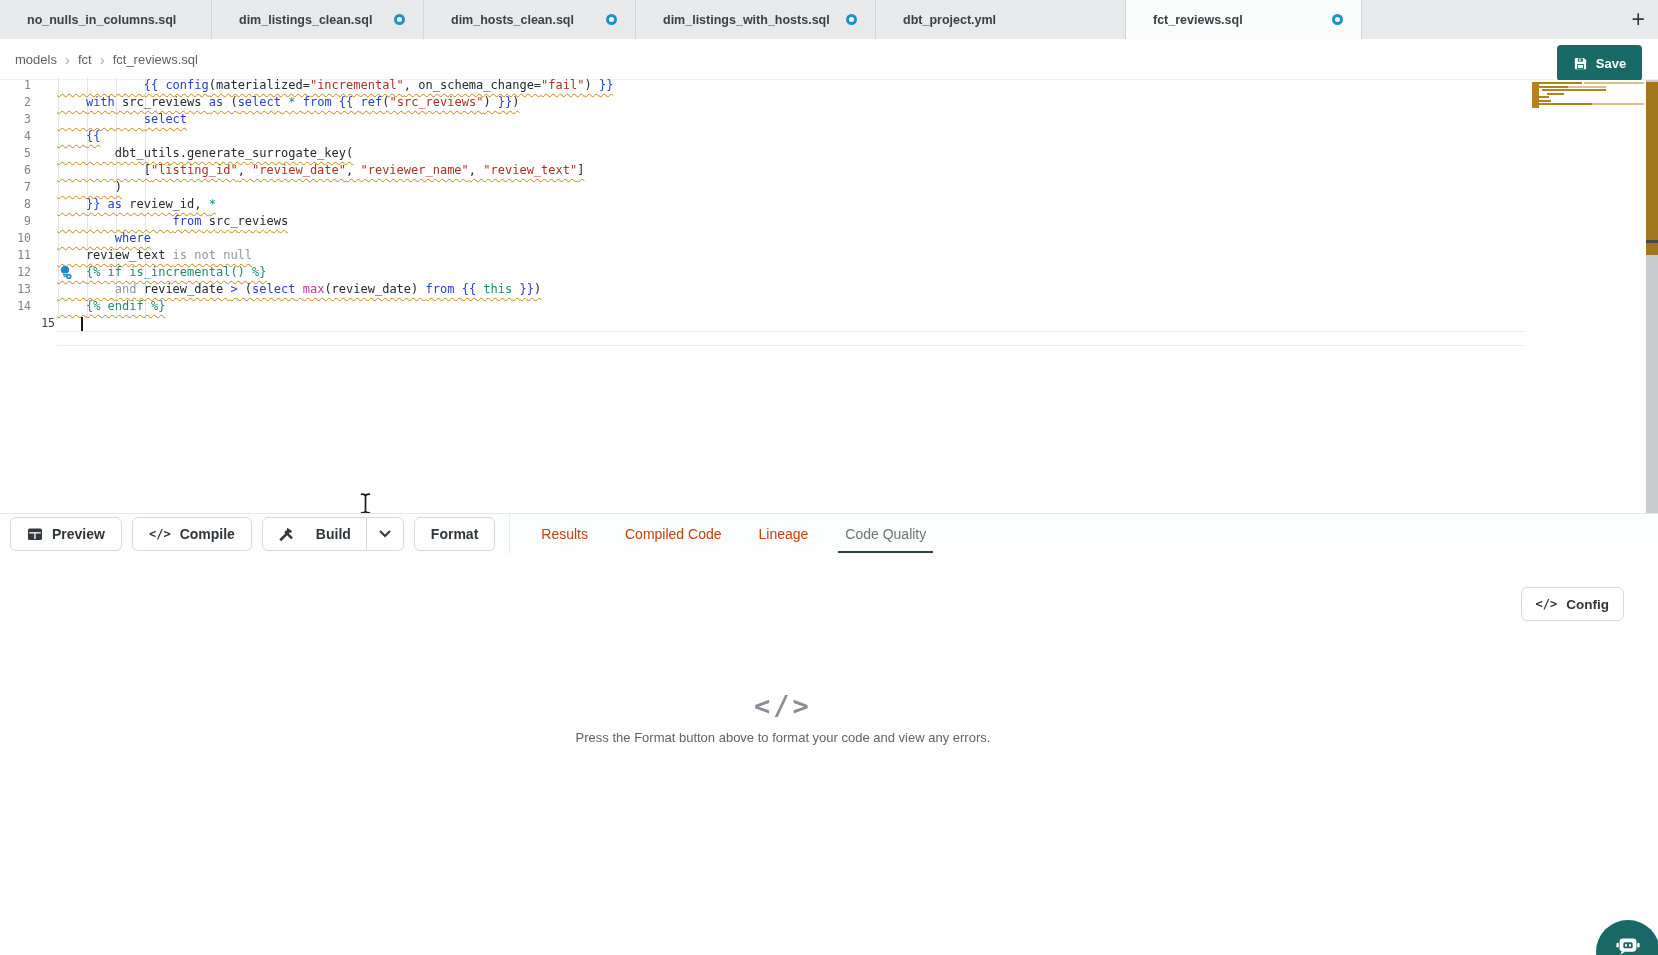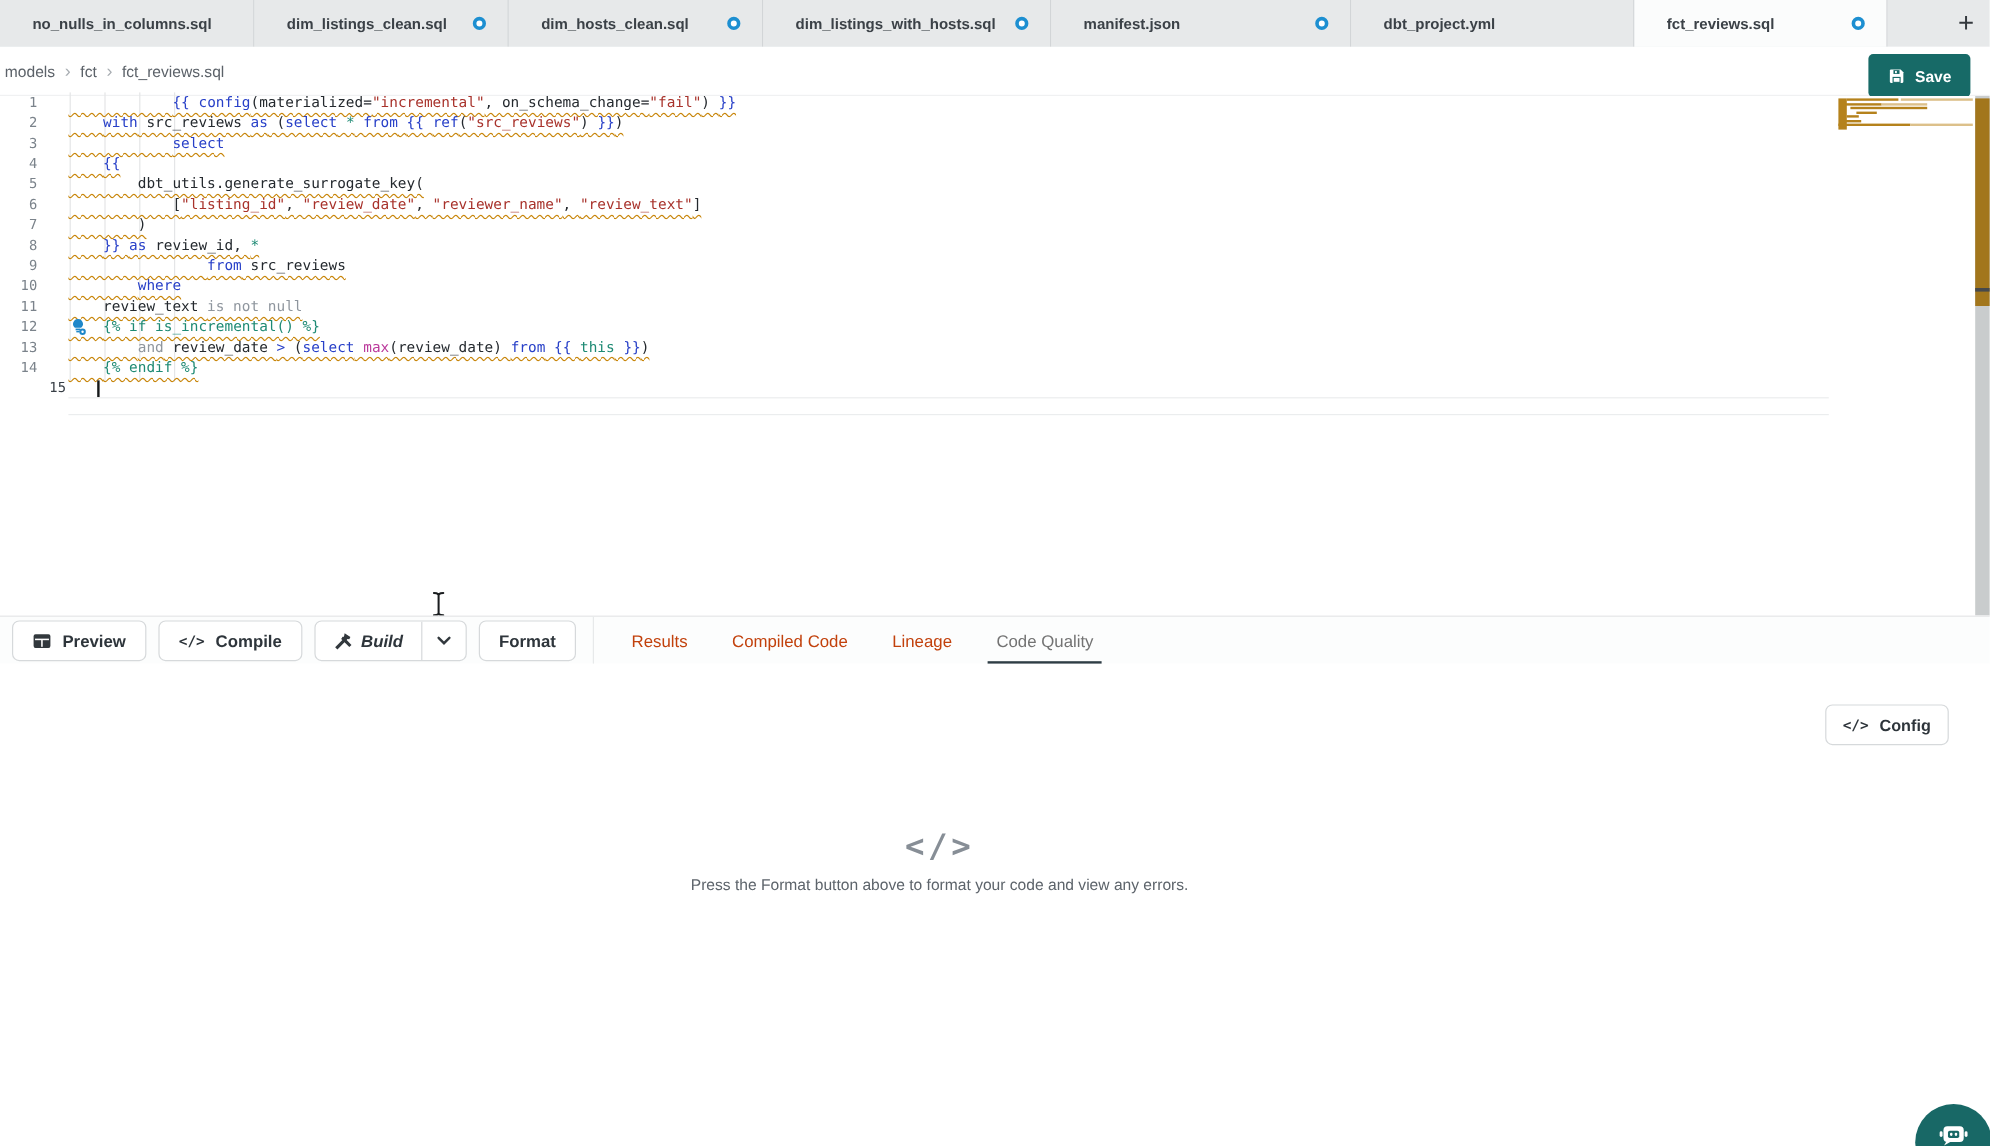--- a/index.html
+++ b/index.html
@@ -19,21 +19,21 @@
   .tab.active { background:#fbfcfc; }
   .tab-label { white-space:nowrap; overflow:hidden; text-overflow:ellipsis; }
   .dot { width:11px; height:11px; min-width:11px; margin-left:10px; border-radius:50%;
     border:3.2px solid #1d8fd1; background:#fff; }
   .new-tab { position:absolute; right:13px; top:6px; font-size:23px; font-weight:400;
     color:#34393e; line-height:26px; cursor:pointer; }
 
   
   .crumbbar { position:absolute; top:39px; left:0; width:1658px; height:41px;
     background:#fff; border-bottom:1px solid #f0f1f2; display:flex; align-items:center;
-    padding-left:4px; }
+    padding-left:15px; }
   .crumb { font-size:13px; color:#5c6269; cursor:pointer; }
   .crumb-sep { margin:0 8px; color:#a8adb2; font-size:15px; }
   .save-btn { position:absolute; right:16px; top:45px; height:36px; width:85px;
     background:#176A67; border:none; border-radius:4px; color:#fff; font-size:13px;
     font-weight:600; display:flex; align-items:center; justify-content:center; gap:8px;
     cursor:pointer; font-family:inherit; }
 
   
   .editor { position:absolute; top:80px; left:0; width:1658px; height:433px; background:#fff; }
   .guides { position:absolute; left:0; top:-3px; height:241px; }
@@ -66,22 +66,22 @@
   .ibeam { position:absolute; left:359px; top:412px; pointer-events:none; }
 
   
   .toolbar { position:absolute; top:513px; left:0; width:1658px; height:40px;
     background:#fcfdfd; border-top:1px solid #e5e7e8; display:flex; align-items:center; }
   .btn { height:34px; border:1px solid #d6d9db; border-radius:6px; background:#fff;
     display:flex; align-items:center; gap:9px; padding:0 16px; font-size:14px;
     color:#2e353b; font-weight:600; cursor:pointer; font-family:inherit; margin-left:10px; }
   .split { display:flex; align-items:stretch; height:34px; border:1px solid #d6d9db;
     border-radius:6px; background:#fff; margin-left:10px; overflow:hidden; }
-  .split-main { display:flex; align-items:center; gap:7px; padding:0 15px; font-size:14px;
-    color:#2e353b; font-weight:600; cursor:pointer;font-style:italic; }
+  .split-main { display:flex; align-items:center; gap:22px; padding:0 15px; font-size:14px;
+    color:#2e353b; font-weight:600; cursor:pointer; }
   .split-arrow { width:37px; display:flex; align-items:center; justify-content:center;
     border-left:1px solid #d6d9db; cursor:pointer; }
   .tb-divider { width:1px; height:40px; background:#e7e9ea; margin-left:14px; }
   .code-glyph { font-family:"DejaVu Sans Mono", monospace; font-weight:bold; font-size:12px; }
   .panel-tabs { display:flex; align-items:center; height:40px; margin-left:31px; gap:37px; }
   .ptab { position:relative; height:40px; display:flex; align-items:center; font-size:14px;
     color:#c2410c; cursor:pointer; }
   .ptab.active { color:#737373; font-weight:400; }
   .ptab.active::after { content:''; position:absolute; left:-7px; right:-7px; bottom:0;
     height:2.5px; background:#2f3d45; }
@@ -112,24 +112,20 @@
       <div class="tab">
         <span class="tab-label">dim_listings_clean.sql</span>
         <span class="dot"></span>
       </div>
       <div class="tab">
         <span class="tab-label">dim_hosts_clean.sql</span>
         <span class="dot"></span>
       </div>
       <div class="tab">
         <span class="tab-label">dim_listings_with_hosts.sql</span>
-        <span class="dot"></span>
-      </div>
-      <div class="tab">
-        <span class="tab-label">manifest.json</span>
         <span class="dot"></span>
       </div>
       <div class="tab">
         <span class="tab-label">dbt_project.yml</span>
       </div>
       <div class="tab active">
         <span class="tab-label">fct_reviews.sql</span>
         <span class="dot"></span>
       </div>
     </div>

